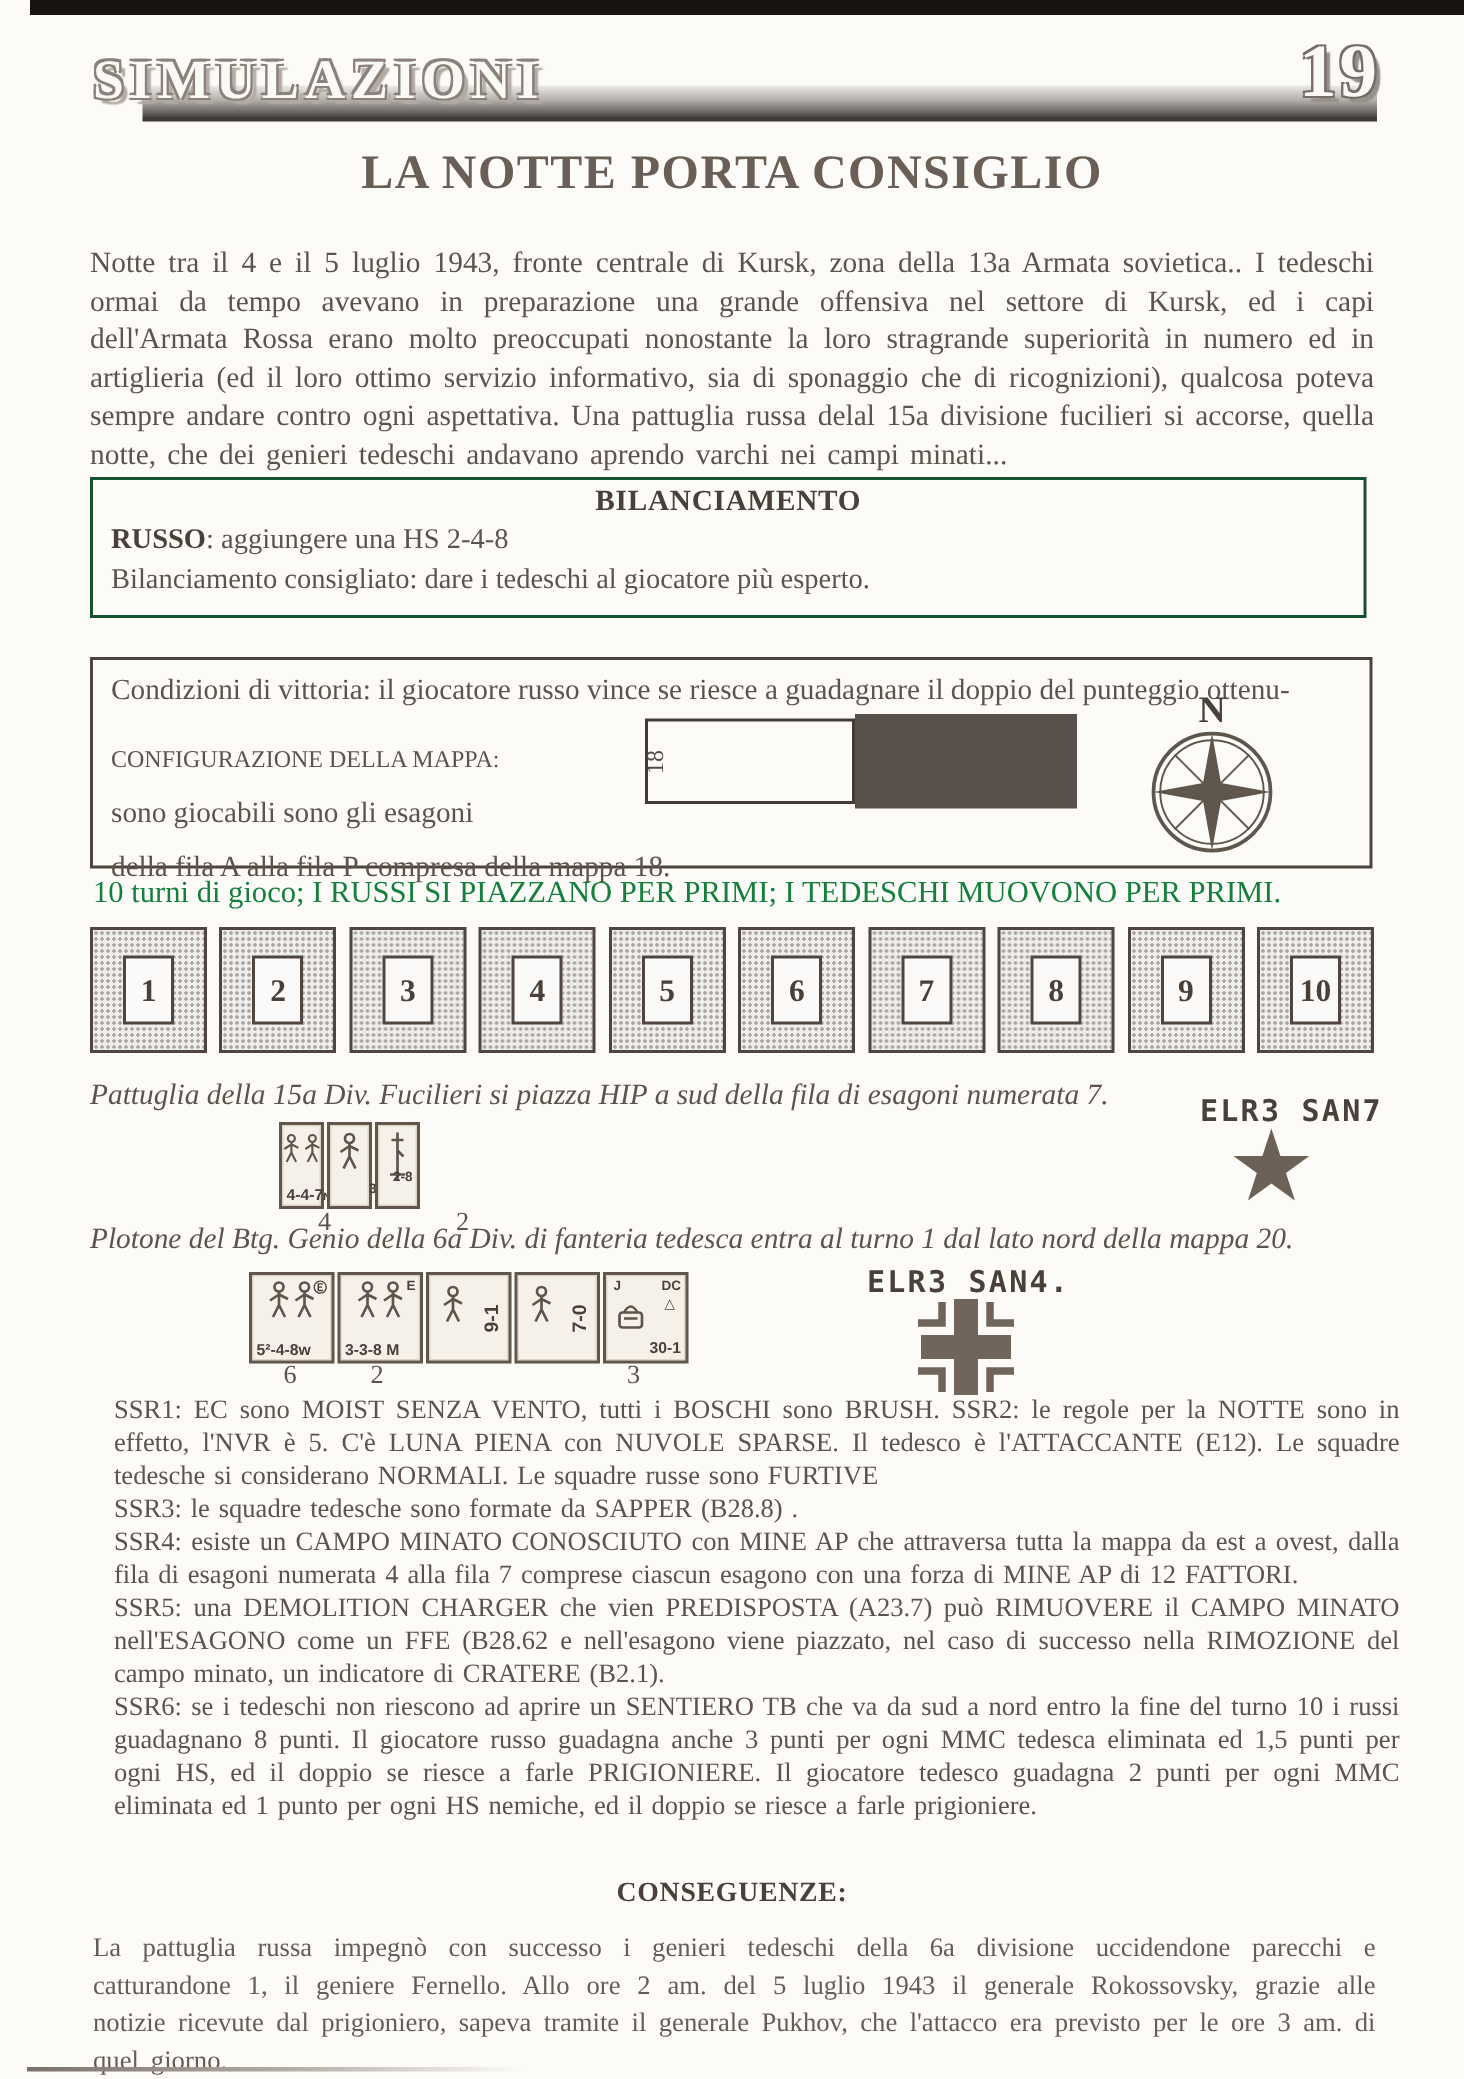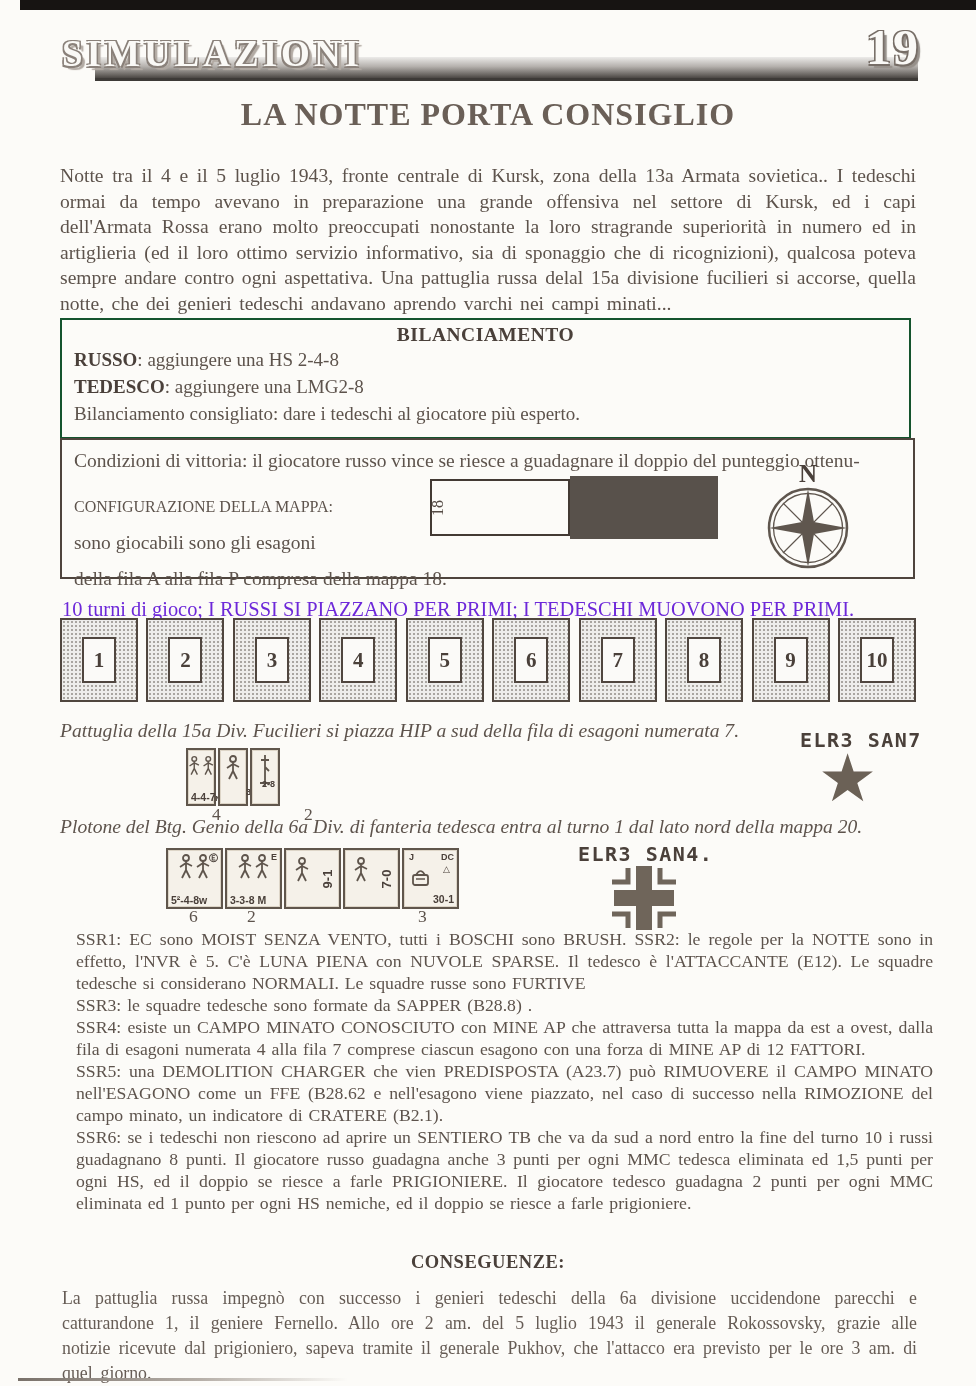--- a/index.html
+++ b/index.html
@@ -37,21 +37,21 @@
   .vline5{margin-top:9px;}
   .mapdiag{position:absolute;left:368px;top:36px;width:288px;height:64px;}
   .mapw{position:absolute;left:0;top:3px;width:140px;height:57px;box-sizing:border-box;
         border:2px solid #433a34;background:#fcfbf8;}
   .map18{position:absolute;left:-2px;top:50%;transform:translateY(-50%) rotate(-90deg);
          font-size:16px;color:#544a44;}
   .mapd{position:absolute;left:140px;top:0;width:148px;height:63px;background:#58514b;}
   .compass{position:absolute;right:60px;top:22px;width:90px;text-align:center;}
   .compass-n{font-weight:bold;font-size:25px;color:#4a403a;line-height:24px;}
   
-  .turnsline{position:absolute;left:62px;top:584px;width:856px;font-size:20.4px;color:#6d28d9;margin-top:14px;}
+  .turnsline{position:absolute;left:62px;top:584px;width:856px;font-size:20.4px;color:#15803d;}
   .turntrack{position:absolute;left:60px;top:618px;width:856px;display:flex;justify-content:space-between;}
   .turn-box{width:78px;height:84px;box-sizing:border-box;border:2px solid #50463f;
             background-color:#eeedeb;
             background-image:radial-gradient(#a9a5a0 1px,rgba(0,0,0,0) 1.25px);
             background-size:4px 4px;}
   .turn-num{width:34px;height:46px;margin:17px auto 0;box-sizing:border-box;border:2px solid #50463f;
             background:#fbfaf8;display:flex;align-items:center;justify-content:center;
             font-size:21px;font-weight:bold;color:#4a403a;}
   
   .setup{position:absolute;font-size:19.6px;color:#5d534c;font-style:italic;}
@@ -103,21 +103,20 @@
   <div class="masthead">SIMULAZIONI</div>
   <div class="pagenum">19</div>
 
   <div class="title">LA NOTTE PORTA CONSIGLIO</div>
 
   <div class="intro">Notte tra il 4 e il 5 luglio 1943, fronte centrale di Kursk, zona della 13a Armata sovietica.. I tedeschi ormai da tempo avevano in preparazione una grande offensiva nel settore di Kursk, ed i capi dell'Armata Rossa erano molto preoccupati nonostante la loro stragrande superiorità in numero ed in artiglieria (ed il loro ottimo servizio informativo, sia di sponaggio che di ricognizioni), qualcosa poteva sempre andare contro ogni aspettativa. Una pattuglia russa delal 15a divisione fucilieri si accorse, quella notte, che dei genieri tedeschi andavano aprendo varchi nei campi minati...</div>
 
   <div class="boxb">
     <div class="boxb-title">BILANCIAMENTO</div>
     <div class="boxb-line"><span class="blbl">RUSSO</span><span>: aggiungere una HS 2-4-8</span></div>
-    <div class="boxb-line"><span class="blbl">TEDESCO</span><span>: aggiungere una LMG2-8</span></div>
     <div class="boxb-line">Bilanciamento consigliato: dare i tedeschi al giocatore più esperto.</div>
   </div>
 
   <div class="boxv">
     <div class="vline">Condizioni di vittoria: il giocatore russo vince se riesce a guadagnare il doppio del punteggio ottenu-</div>
     <div class="vline vcaps">CONFIGURAZIONE DELLA MAPPA:</div>
     <div class="vline vline4">sono giocabili sono gli esagoni</div>
     <div class="vline vline5">della fila A alla fila P compresa della mappa 18.</div>
 
     <div class="mapdiag">

